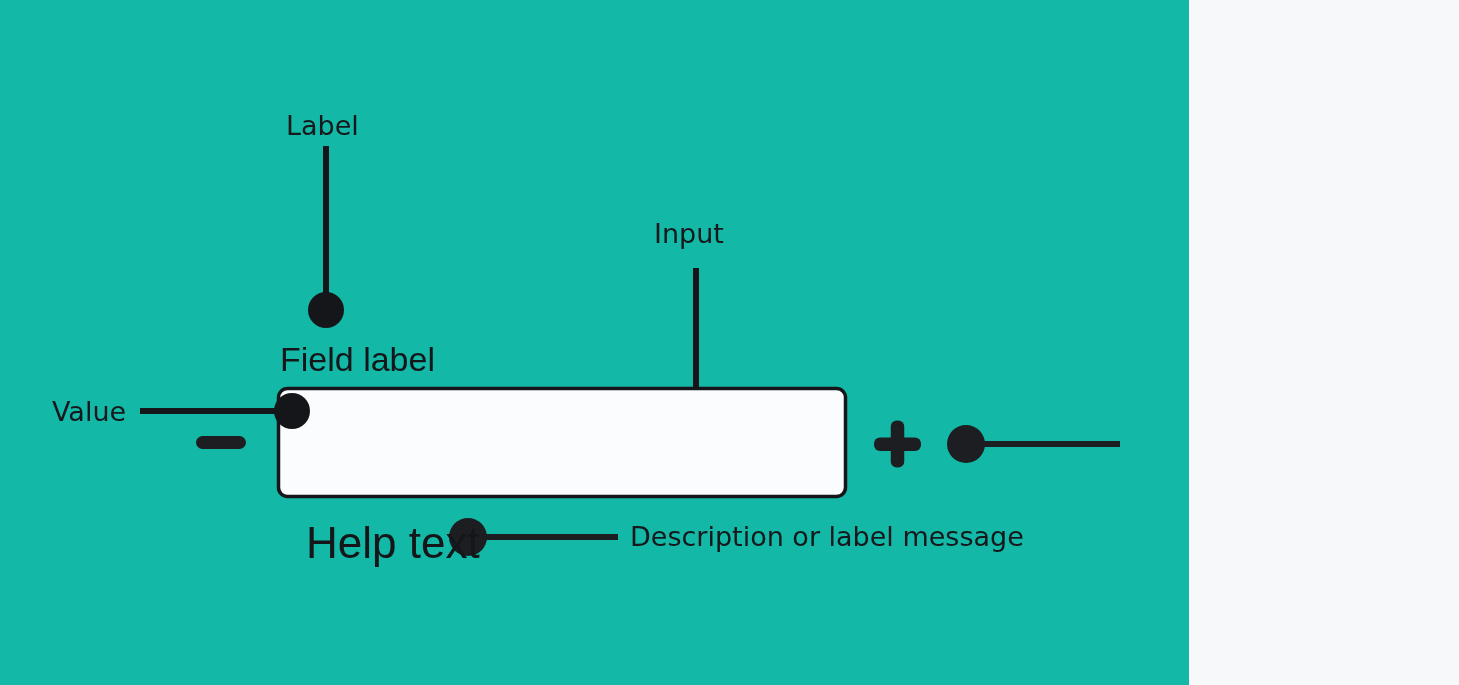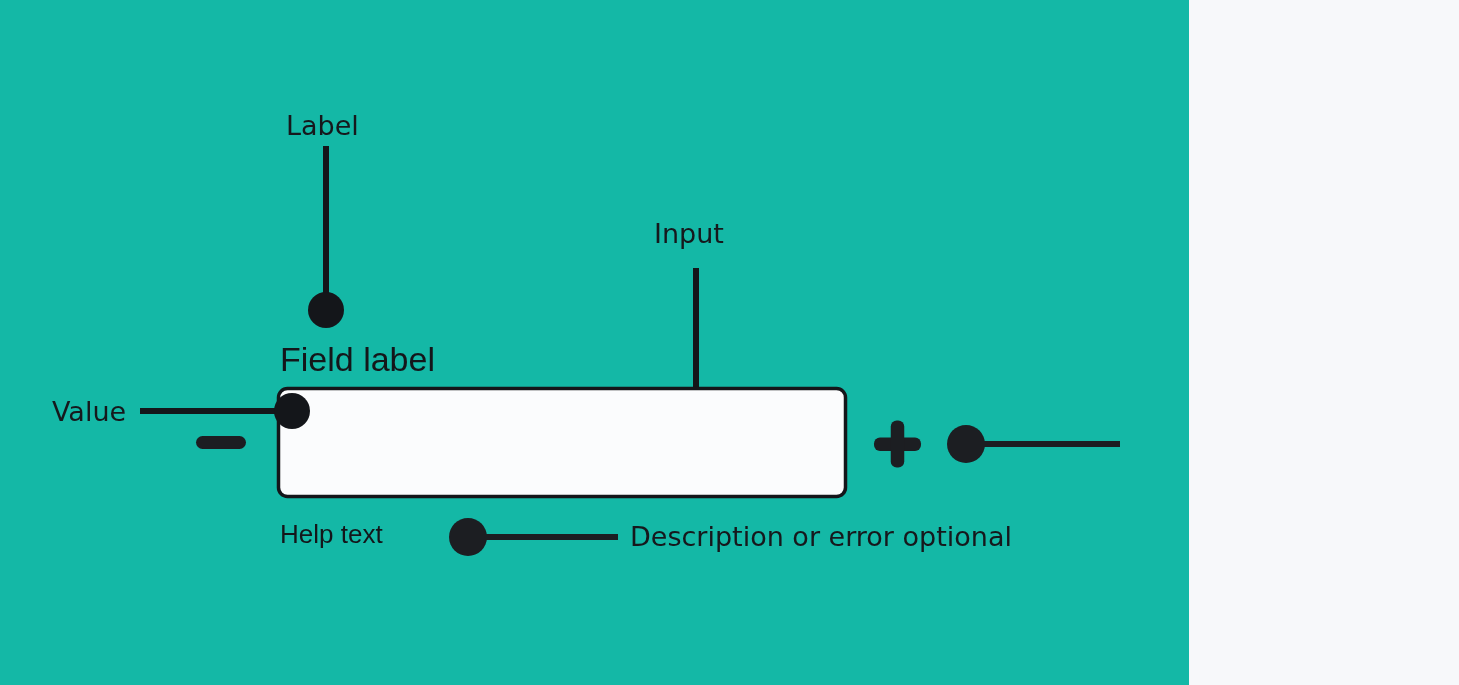--- a/index.html
+++ b/index.html
@@ -41,23 +41,24 @@
   }
   
   .comp {
     font-family: "Liberation Sans", sans-serif;
     font-size: 34px;
     font-weight: 400;
     color: #14161a;
   }
   .comp-help {
     font-family: "Liberation Sans", sans-serif;
-    font-size: 26px;
+    font-size: 44px;
     font-weight: 400;
     color: #14161a;
+    margin-left: 26px;
   }
 </style>
 </head>
 <body>
 
 <div id="canvas">
 
   <svg class="svg-layer" viewBox="0 0 1459 685">
 
     <line x1="326" y1="146" x2="326" y2="306" stroke="#14161a" stroke-width="6" stroke-linecap="butt"></line>
@@ -85,20 +86,20 @@
     <line x1="482" y1="537" x2="618" y2="537" stroke="#1c1e22" stroke-width="6" stroke-linecap="butt"></line>
   </svg>
 
   <div class="txt annot" style="left:286px; top:112px;">Label</div>
 
   <div class="txt annot" style="left:654px; top:220px;text-align:center;">Input</div>
 
   <div class="txt annot" style="left:52px; top:398px;text-align:right;">Value</div>
 
 
-  <div class="txt annot" style="left:630px; top:523px;">Description or error optional</div>
+  <div class="txt annot" style="left:630px; top:523px;">Description or label message</div>
 
   <div class="txt comp" style="left:280px; top:342px;">Field label</div>
 
 
   <div class="txt comp-help" style="left:280px; top:521px;">Help text</div>
 
 </div>
 
 </body></html>

